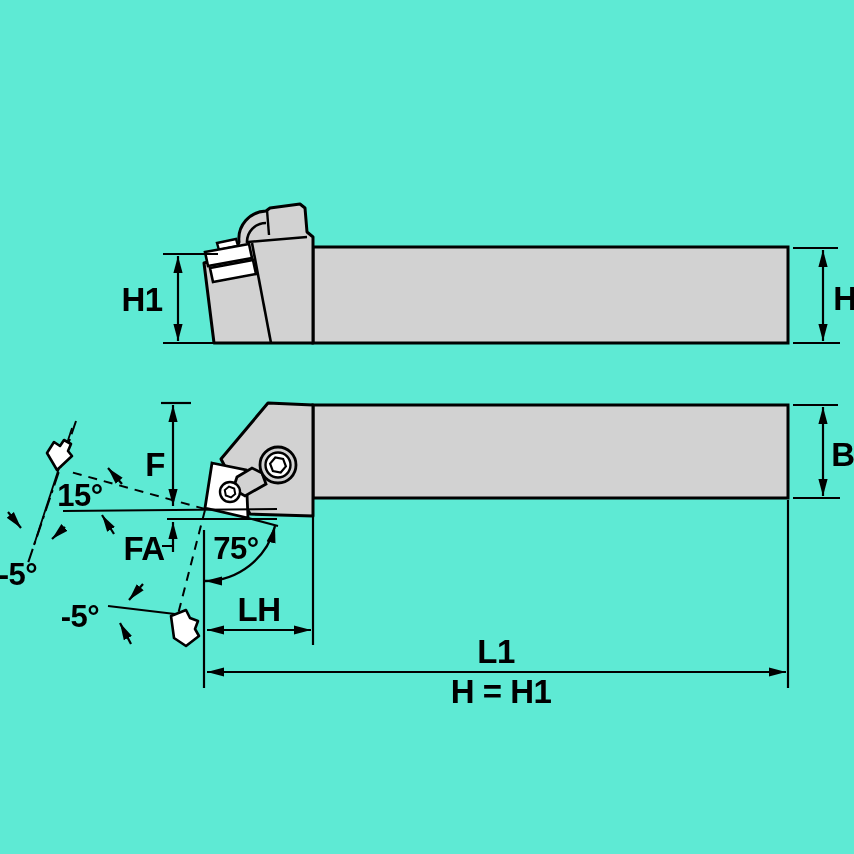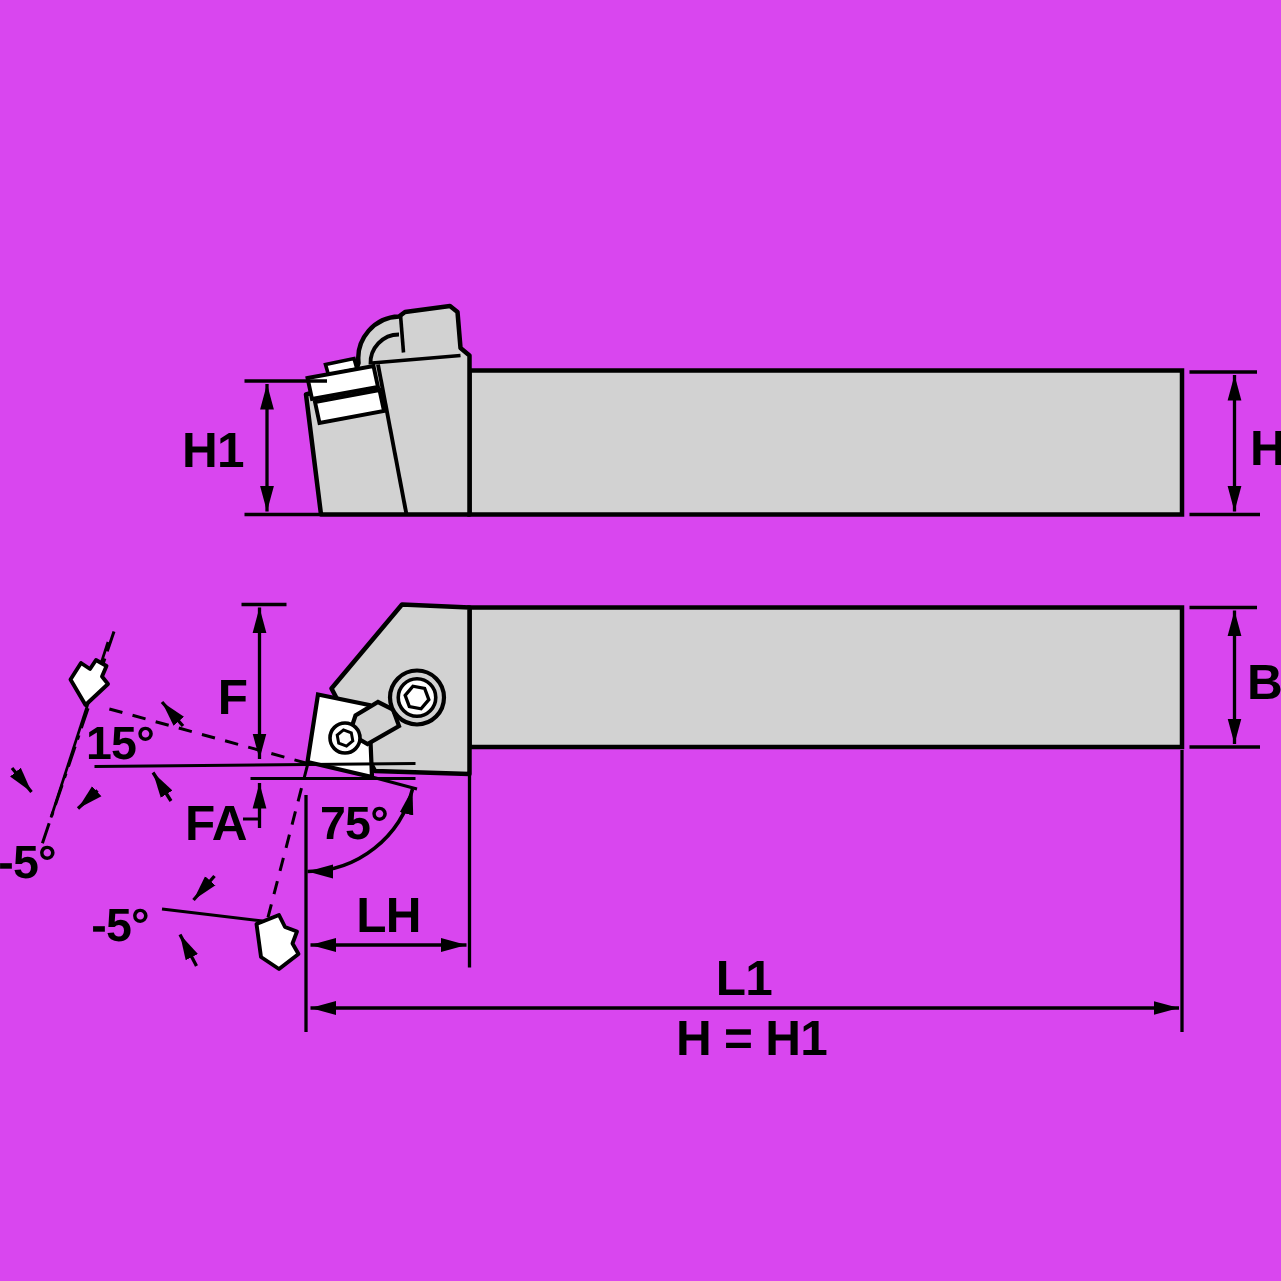--- a/index.html
+++ b/index.html
@@ -1,16 +1,16 @@
 <!DOCTYPE html>
 <html><head>
 <meta charset="utf-8">
 <style>
   html,body{margin:0;padding:0;background:#ffffff;}
-  .stage{width:854px;height:854px;position:relative;background:#d946ef;overflow:hidden;}
+  .stage{width:854px;height:854px;position:relative;background:#5eead4;overflow:hidden;}
   svg{display:block;}
   text{font-family:"Liberation Sans","DejaVu Sans",sans-serif;font-weight:bold;fill:#000;letter-spacing:-0.5px;}
   .lbl{font-size:33px;}
   .ang{font-size:31px;}
 </style>
 </head>
 <body>
 
 <div class="stage">
 <svg width="854" height="854" viewBox="0 0 854 854">

